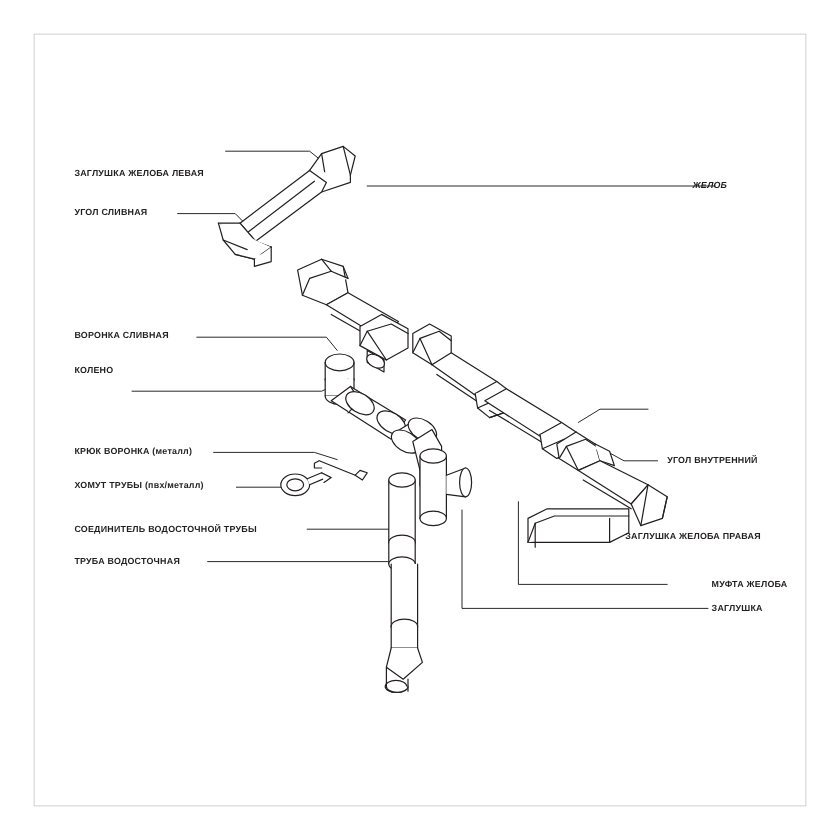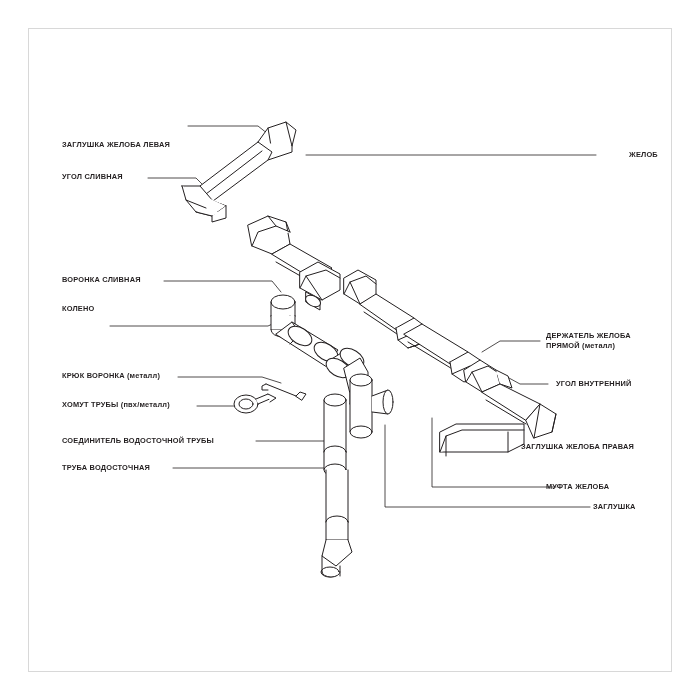--- a/index.html
+++ b/index.html
@@ -264,26 +264,24 @@
   <div class="lbl" style="left:62px; top:304px;">КОЛЕНО</div>
 
   <div class="lbl" style="left:62px; top:371px;">КРЮК ВОРОНКА (металл)</div>
 
   <div class="lbl" style="left:62px; top:400px;">ХОМУТ ТРУБЫ (пвх/металл)</div>
 
   <div class="lbl" style="left:62px; top:436px;">СОЕДИНИТЕЛЬ ВОДОСТОЧНОЙ ТРУБЫ</div>
 
   <div class="lbl" style="left:62px; top:463px;">ТРУБА ВОДОСТОЧНАЯ</div>
 
-  <div class="lbl right" style="left:629px; top:150px;">ЖЕЛОБ</div>
-
-  <div class="lbl right two" style="left:546px; top:331px; width:110px; white-space:pre-line;">ДЕРЖАТЕЛЬ ЖЕЛОБА
-ПРЯМОЙ (металл)</div>
+  <div class="lbl right" style="left:577px; top:150px;font-style:italic;">ЖЕЛОБ</div>
+
 
   <div class="lbl right" style="left:556px; top:379px;">УГОЛ ВНУТРЕННИЙ</div>
 
   <div class="lbl right" style="left:521px; top:442px;">ЗАГЛУШКА ЖЕЛОБА ПРАВАЯ</div>
 
-  <div class="lbl right" style="left:546px; top:482px;">МУФТА ЖЕЛОБА</div>
+  <div class="lbl right" style="left:593px; top:482px;">МУФТА ЖЕЛОБА</div>
 
   <div class="lbl right" style="left:593px; top:502px;">ЗАГЛУШКА</div>
 
 </div>
 
 </body></html>

